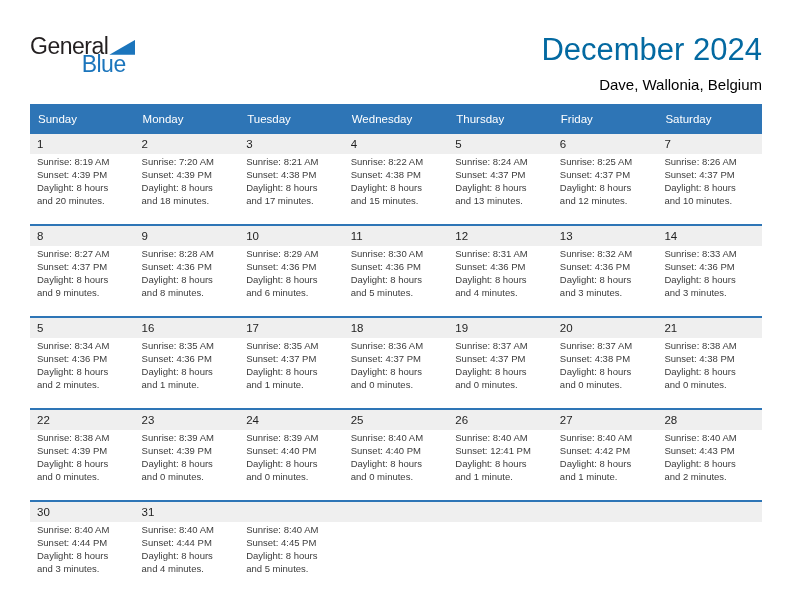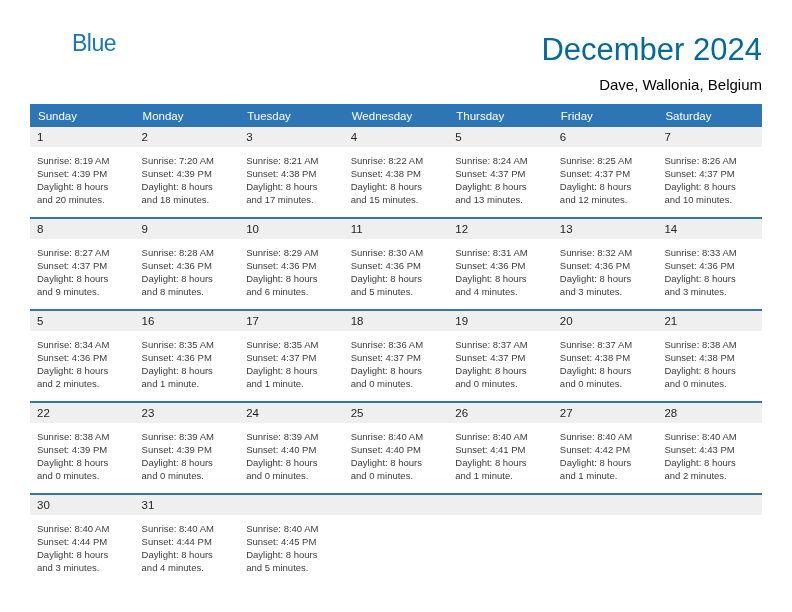--- a/index.html
+++ b/index.html
@@ -49,21 +49,21 @@
   .titles { text-align: right; padding-top: 2px; }
   .title { font-size: 31px; font-weight: 400; color: #0369a1; }
   .subtitle { font-size: 15px; font-weight: 400; color: #000000; margin-top: 8px; text-align: right; }
 
   
   .calendar { margin: 0 30px; width: 732px; }
   .weekday-header {
     display: grid;
     grid-template-columns: repeat(7, 1fr);
     background: var(--header-bg, #2e75b6);
-    height: 23px;
+    height: 30px;
   }
   .weekday-cell {
     color: #ffffff;
     font-size: 11.5px;
     display: flex;
     align-items: center;
     padding-left: 8px;
   }
   .week { }
   .week.bordered { border-top: 2px solid var(--divider, #2e75b6); }
@@ -79,33 +79,37 @@
     display: flex;
     align-items: center;
     padding-left: 7px;
   }
   .day-content-row {
     display: grid;
     grid-template-columns: repeat(7, 1fr);
     min-height: 70px;
   }
   .day-cell {
-    padding: 7px 4px 6px 7px;
+    padding: 1px 4px 6px 7px;
     font-size: 9.5px;
     line-height: 13px;
     color: #3c3c3c;
   }
   .day-cell span { display: block; white-space: nowrap; }
 </style>
 </head>
 <body>
 
 <div class="page">
   <div class="top">
     <div class="logo">
+      <div class="logo-line1">
+        <span class="logo-general">General</span>
+        <span class="logo-triangle"></span>
+      </div>
       <div class="logo-blue">Blue</div>
     </div>
     <div class="titles">
       <div class="title">December 2024</div>
       <div class="subtitle">Dave, Wallonia, Belgium</div>
     </div>
   </div>
 
   <div class="calendar">
     <div class="weekday-header">
@@ -313,21 +317,21 @@
               <span>and 0 minutes.</span>
             </div>
             <div class="day-cell">
               <span>Sunrise: 8:40 AM</span>
               <span>Sunset: 4:40 PM</span>
               <span>Daylight: 8 hours</span>
               <span>and 0 minutes.</span>
             </div>
             <div class="day-cell">
               <span>Sunrise: 8:40 AM</span>
-              <span>Sunset: 4:41 PM</span>
+              <span>Sunset: 12:41 PM</span>
               <span>Daylight: 8 hours</span>
               <span>and 1 minute.</span>
             </div>
             <div class="day-cell">
               <span>Sunrise: 8:40 AM</span>
               <span>Sunset: 4:42 PM</span>
               <span>Daylight: 8 hours</span>
               <span>and 1 minute.</span>
             </div>
             <div class="day-cell">

